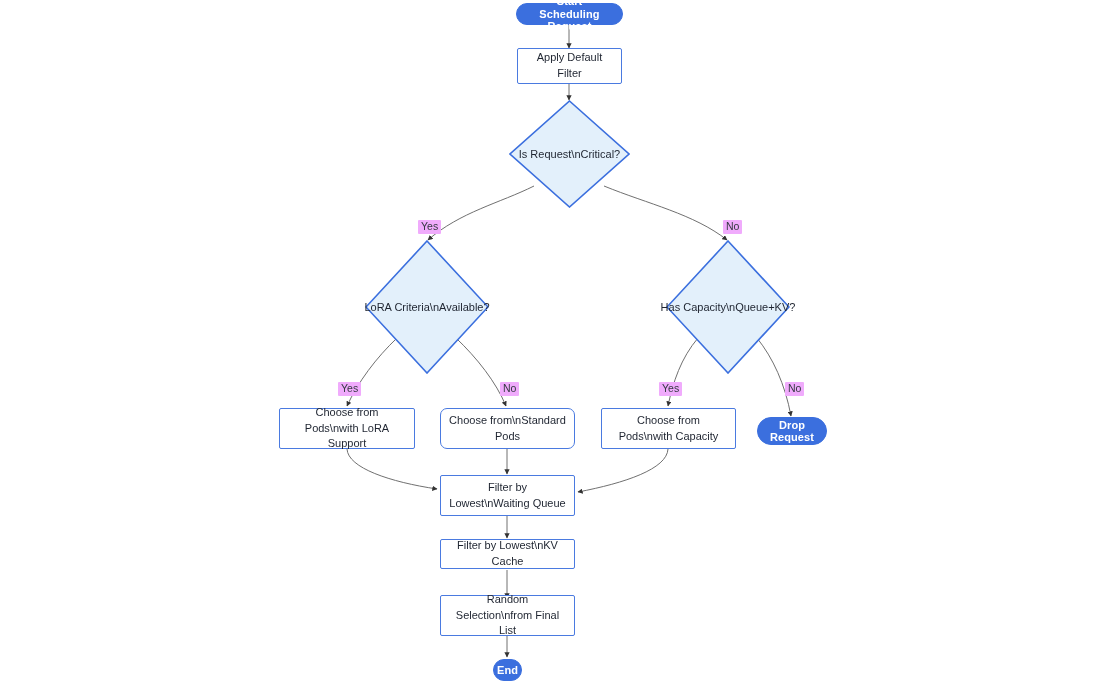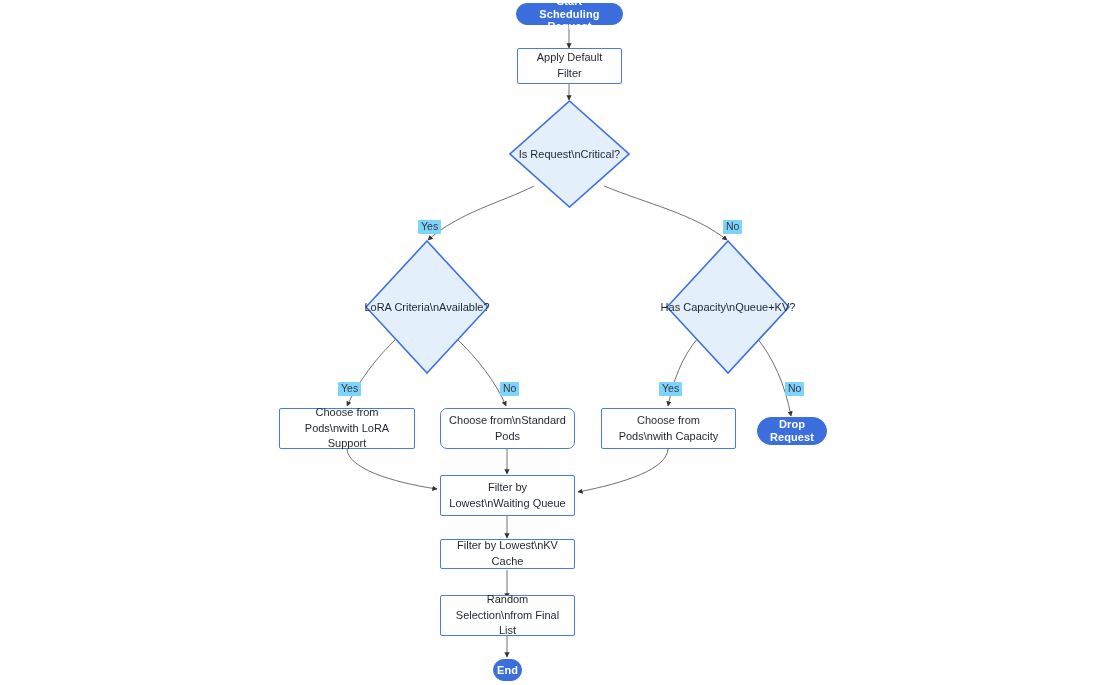--- a/index.html
+++ b/index.html
@@ -81,21 +81,21 @@
     font-size: 11px;
     color: #1e2430;
     line-height: 1.3;
     white-space: nowrap;
   }
   
   .edge-label {
     position: absolute;
     font-size: 10.5px;
     color: #333840;
-    background: #7dd3fc;
+    background: #f0abfc;
     padding: 1px 3px;
     border-radius: 1px;
     line-height: 1.1;
     white-space: nowrap;
   }
 </style>
 </head>
 <body>
 
 <div id="diagram-root">
@@ -172,21 +172,21 @@
   </div>
 
   <div class="node node-process" style="left:440px; top:408px; width:135px; height:41px;border-radius:7px;">
     <span class="txt">Choose from\nStandard Pods</span>
   </div>
 
   <div class="node node-process" style="left:601px; top:408px; width:135px; height:41px;justify-content:center;">
     <span class="txt">Choose from Pods\nwith Capacity</span>
   </div>
 
-  <div class="node node-terminal" style="left:757px; top:417px; width:70px; height:28px;">
+  <div class="node node-terminal" style="left:757px; top:417px; width:70px; height:28px;align-items:flex-end;">
     <span class="txt">Drop Request</span>
   </div>
 
   <div class="node node-process" style="left:440px; top:475px; width:135px; height:41px;">
     <span class="txt">Filter by Lowest\nWaiting Queue</span>
   </div>
 
   <div class="node node-process" style="left:440px; top:539px; width:135px; height:30px;">
     <span class="txt">Filter by Lowest\nKV Cache</span>
   </div>

